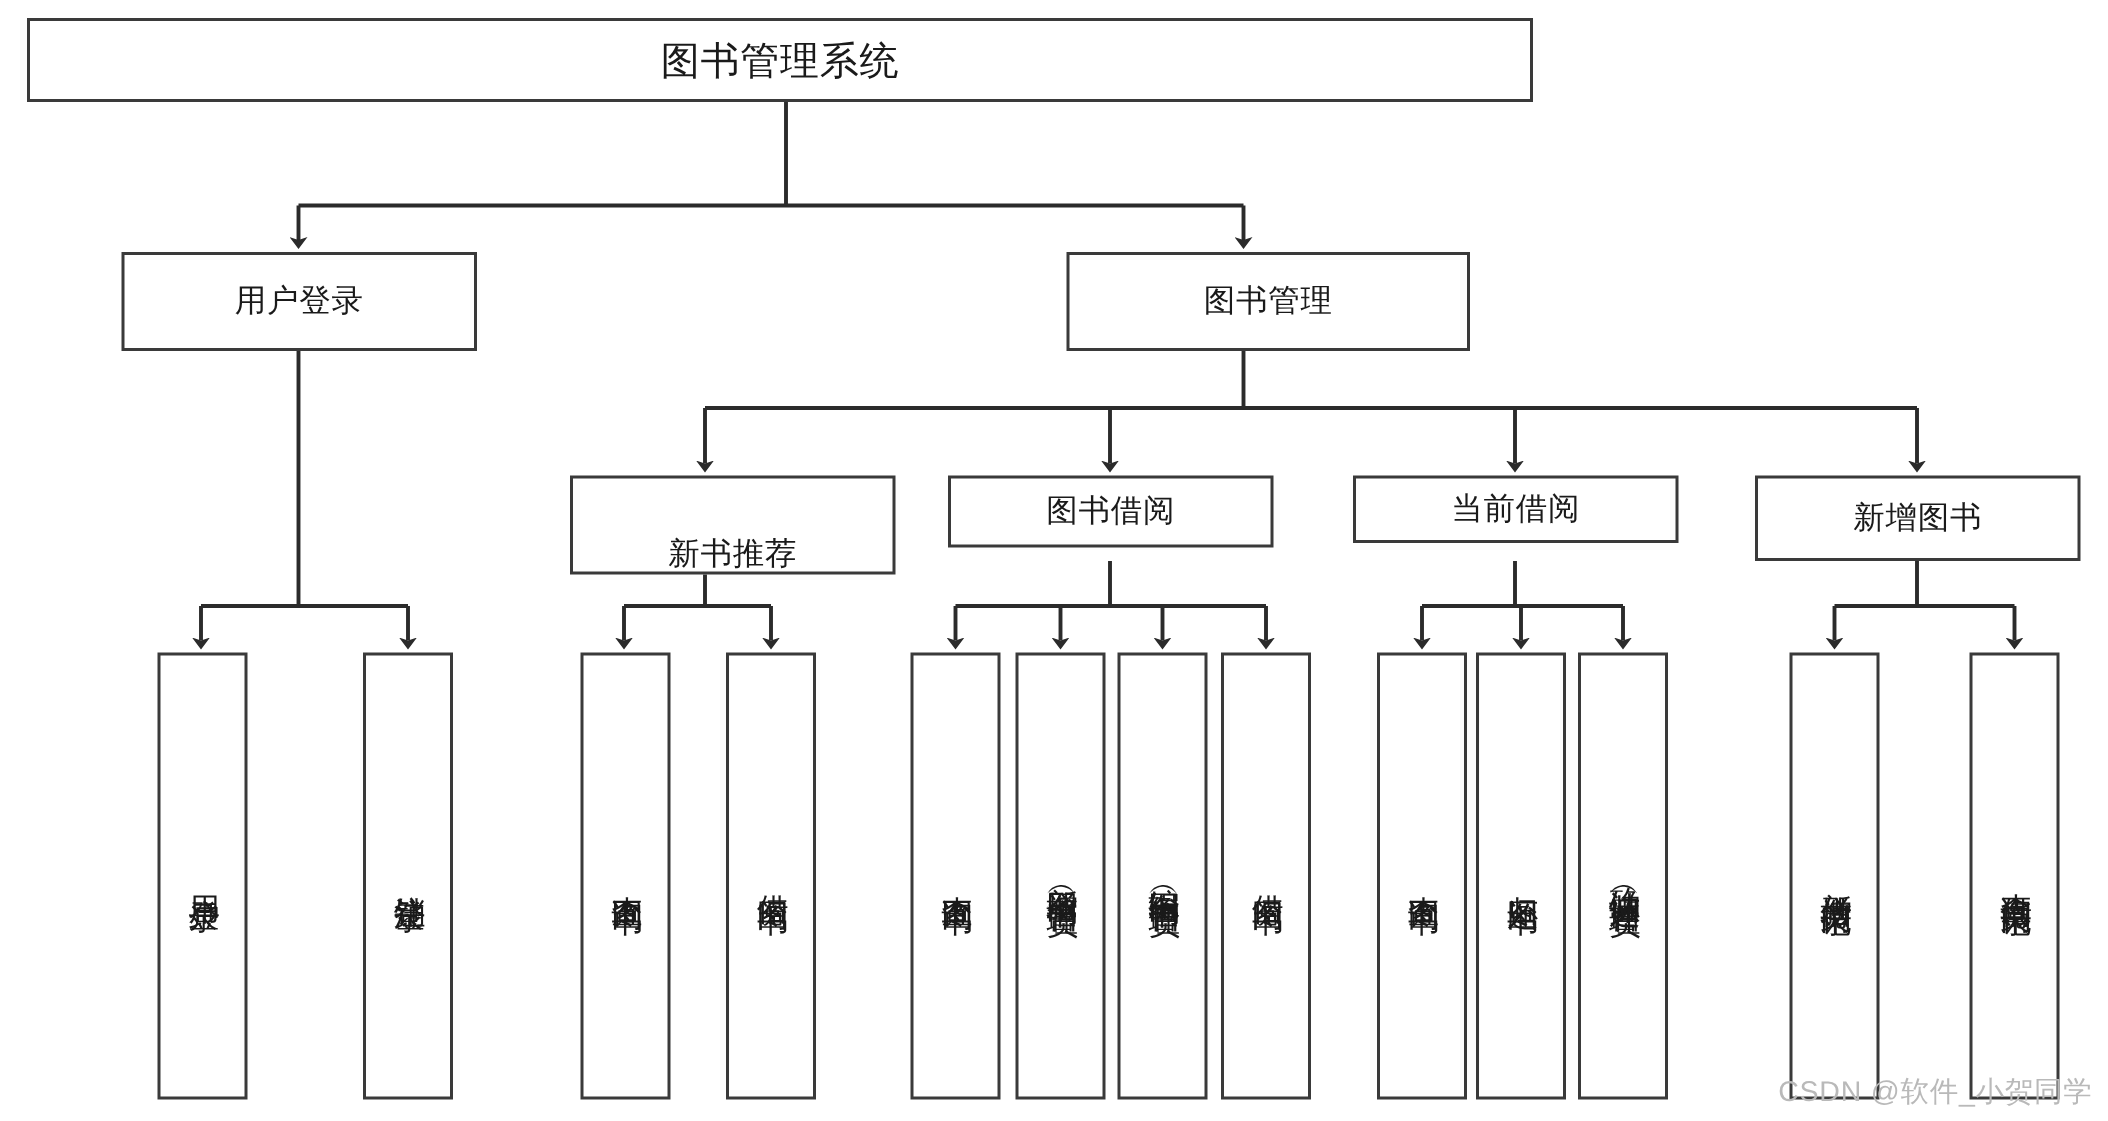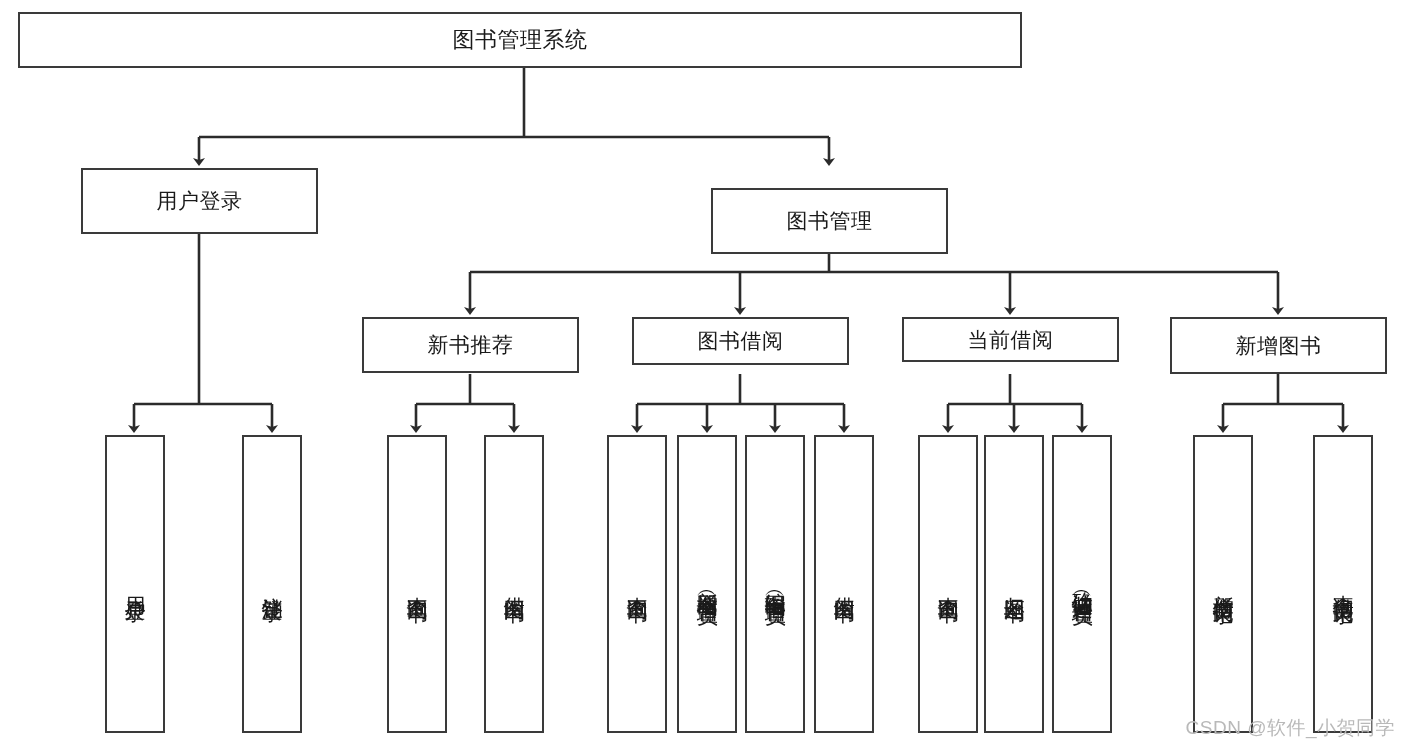--- a/index.html
+++ b/index.html
@@ -52,21 +52,21 @@
   }
   .node.vertical .label {
     writing-mode: vertical-rl;
     text-orientation: upright;
     font-size: 21px;
     line-height: 1.35;
     letter-spacing: 2px;
     white-space: normal;
     max-height: 100%;
   }
-  .node.root .label { font-size: 22px; }
+  .node.root .label { font-size: 26px; }
   .watermark {
     position: absolute;
     right: 10px;
     bottom: 6px;
     font-size: 19px;
     color: #b9b9b9;
     letter-spacing: 0.5px;
     white-space: nowrap;
     user-select: none;
   }
@@ -127,25 +127,25 @@
     </g>
   </svg>
 
   <div class="node horizontal root" style="left:18px; top:12px; width:1004px; height:56px;">
     <span class="label">图书管理系统</span>
   </div>
 
   <div class="node horizontal" style="left:81px; top:168px; width:237px; height:66px;">
     <span class="label">用户登录</span>
   </div>
-  <div class="node horizontal" style="left:711px; top:168px; width:237px; height:66px;margin-top:20px;">
+  <div class="node horizontal" style="left:711px; top:168px; width:269px; height:66px;">
     <span class="label">图书管理</span>
   </div>
 
-  <div class="node horizontal" style="left:362px; top:317px; width:217px; height:56px;">
+  <div class="node horizontal" style="left:380px; top:317px; width:217px; height:66px;align-items:flex-end;">
     <span class="label">新书推荐</span>
   </div>
   <div class="node horizontal" style="left:632px; top:317px; width:217px; height:48px;">
     <span class="label">图书借阅</span>
   </div>
   <div class="node horizontal" style="left:902px; top:317px; width:217px; height:45px;">
     <span class="label">当前借阅</span>
   </div>
   <div class="node horizontal" style="left:1170px; top:317px; width:217px; height:57px;">
     <span class="label">新增图书</span>

